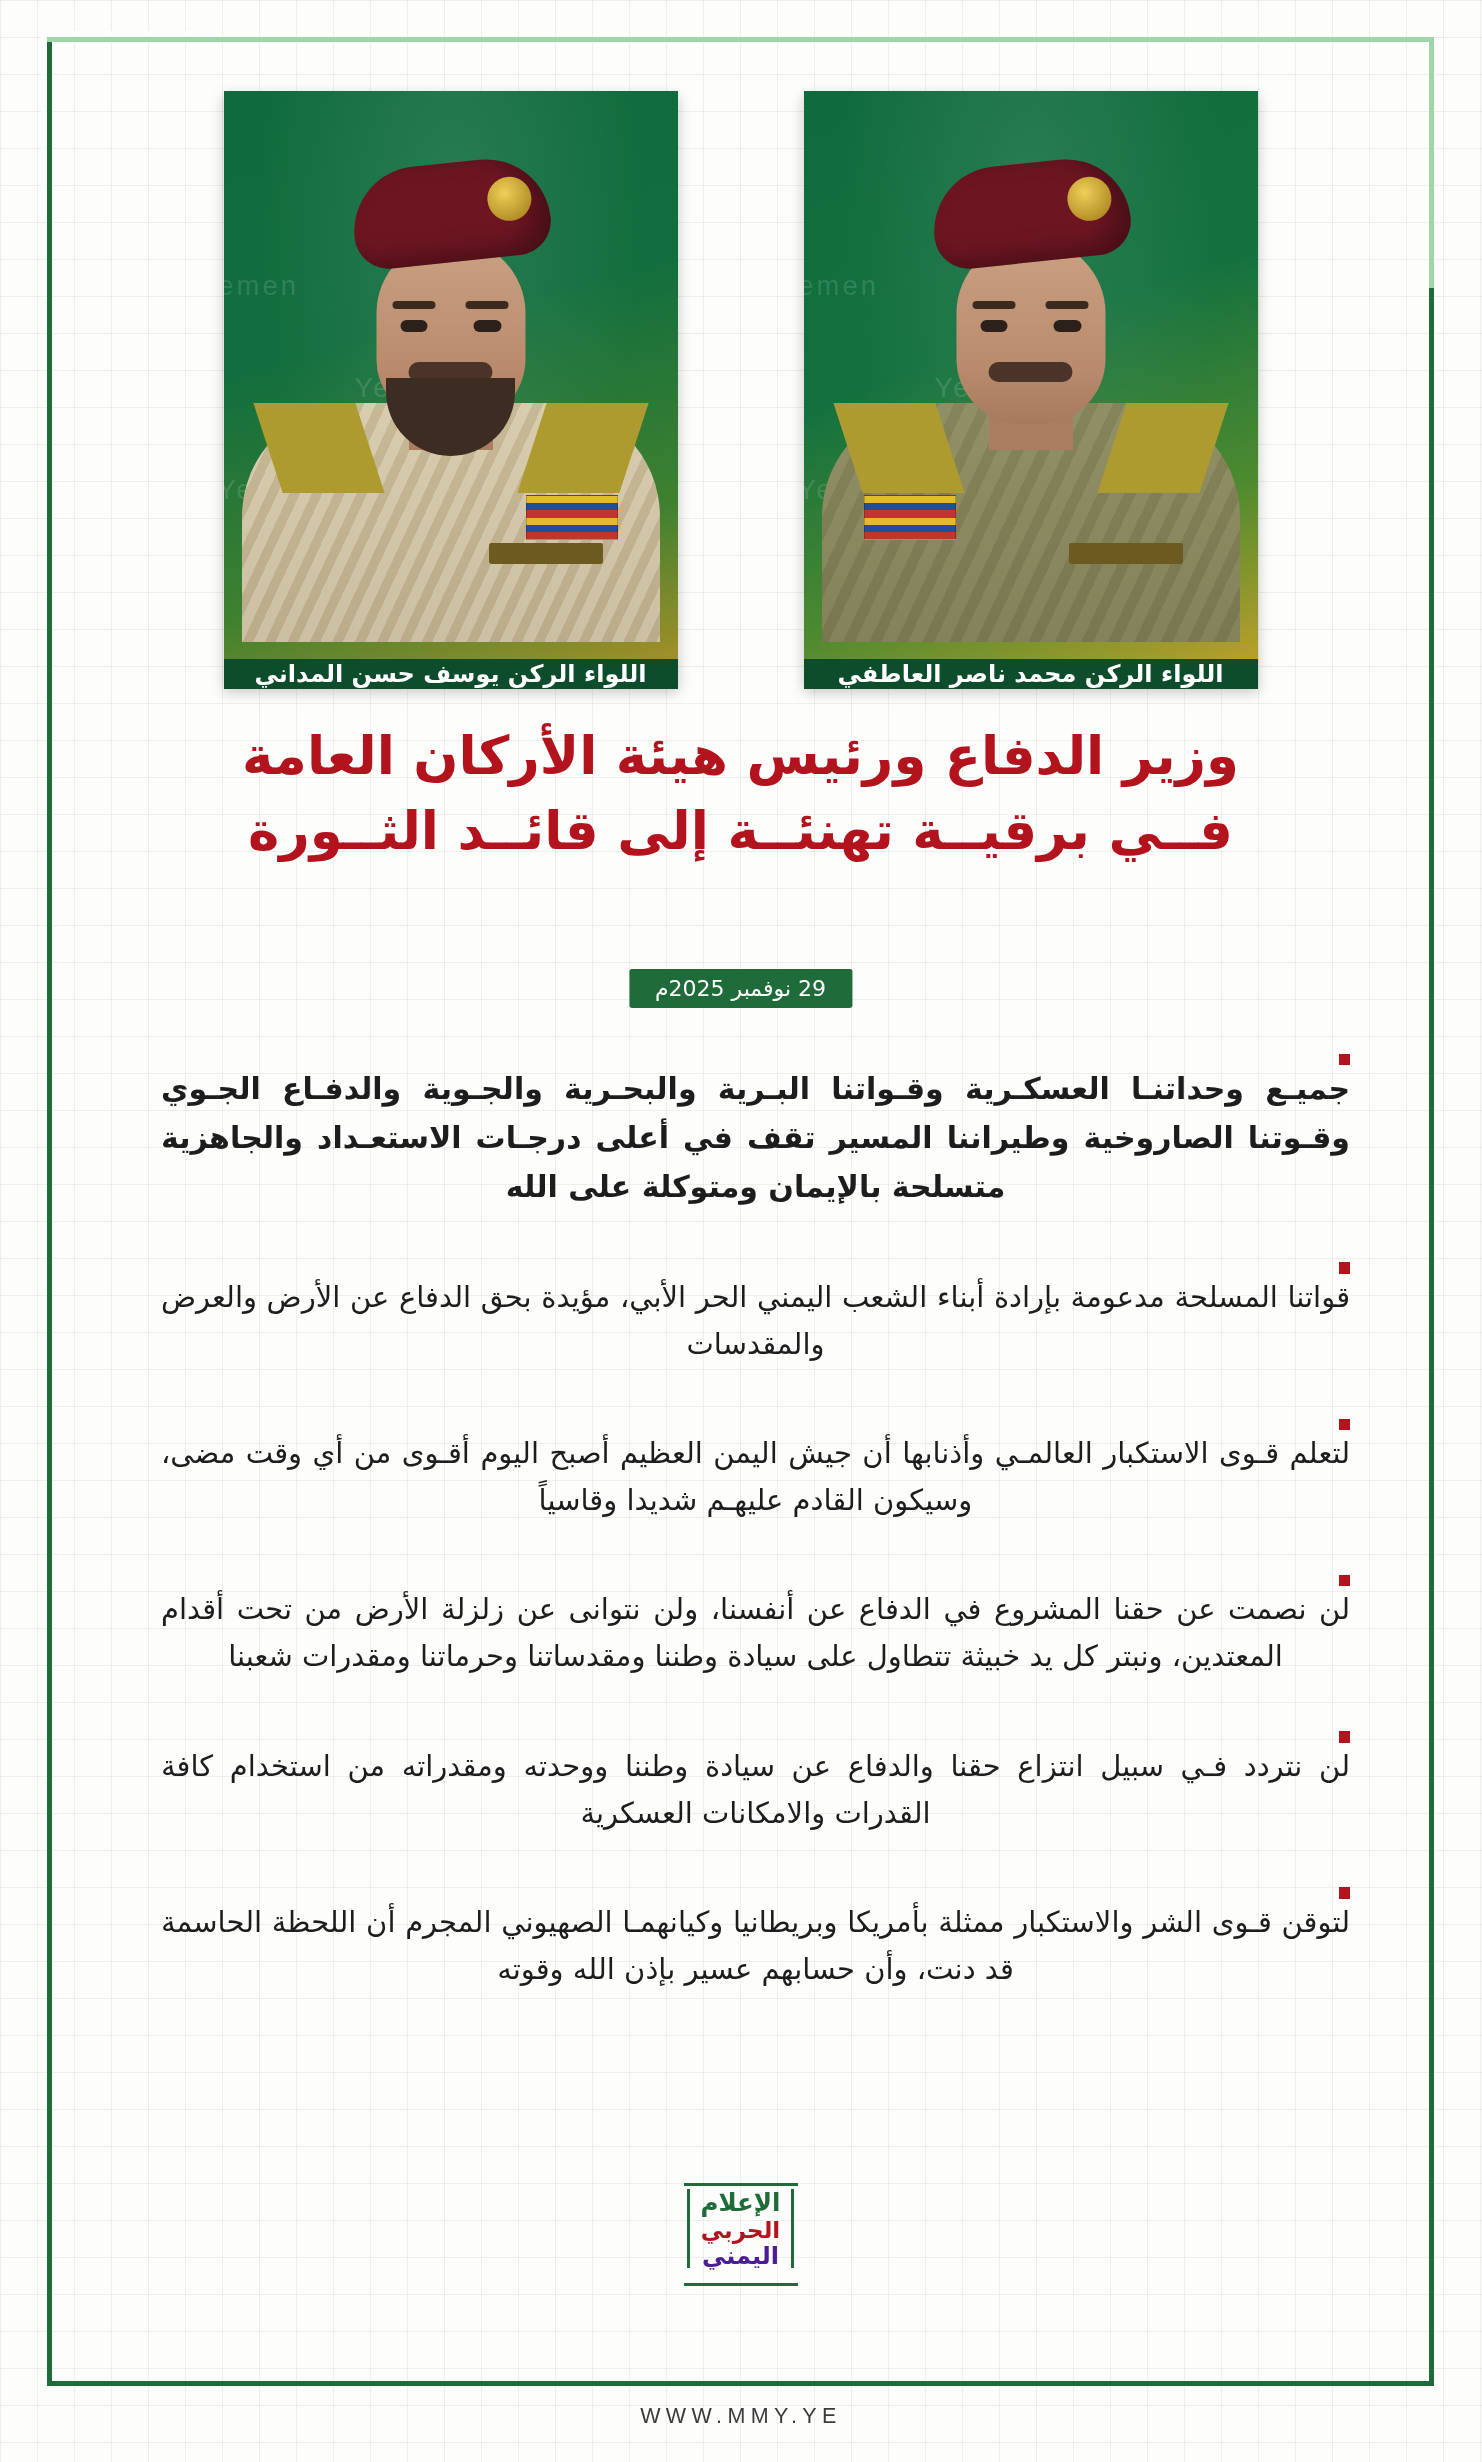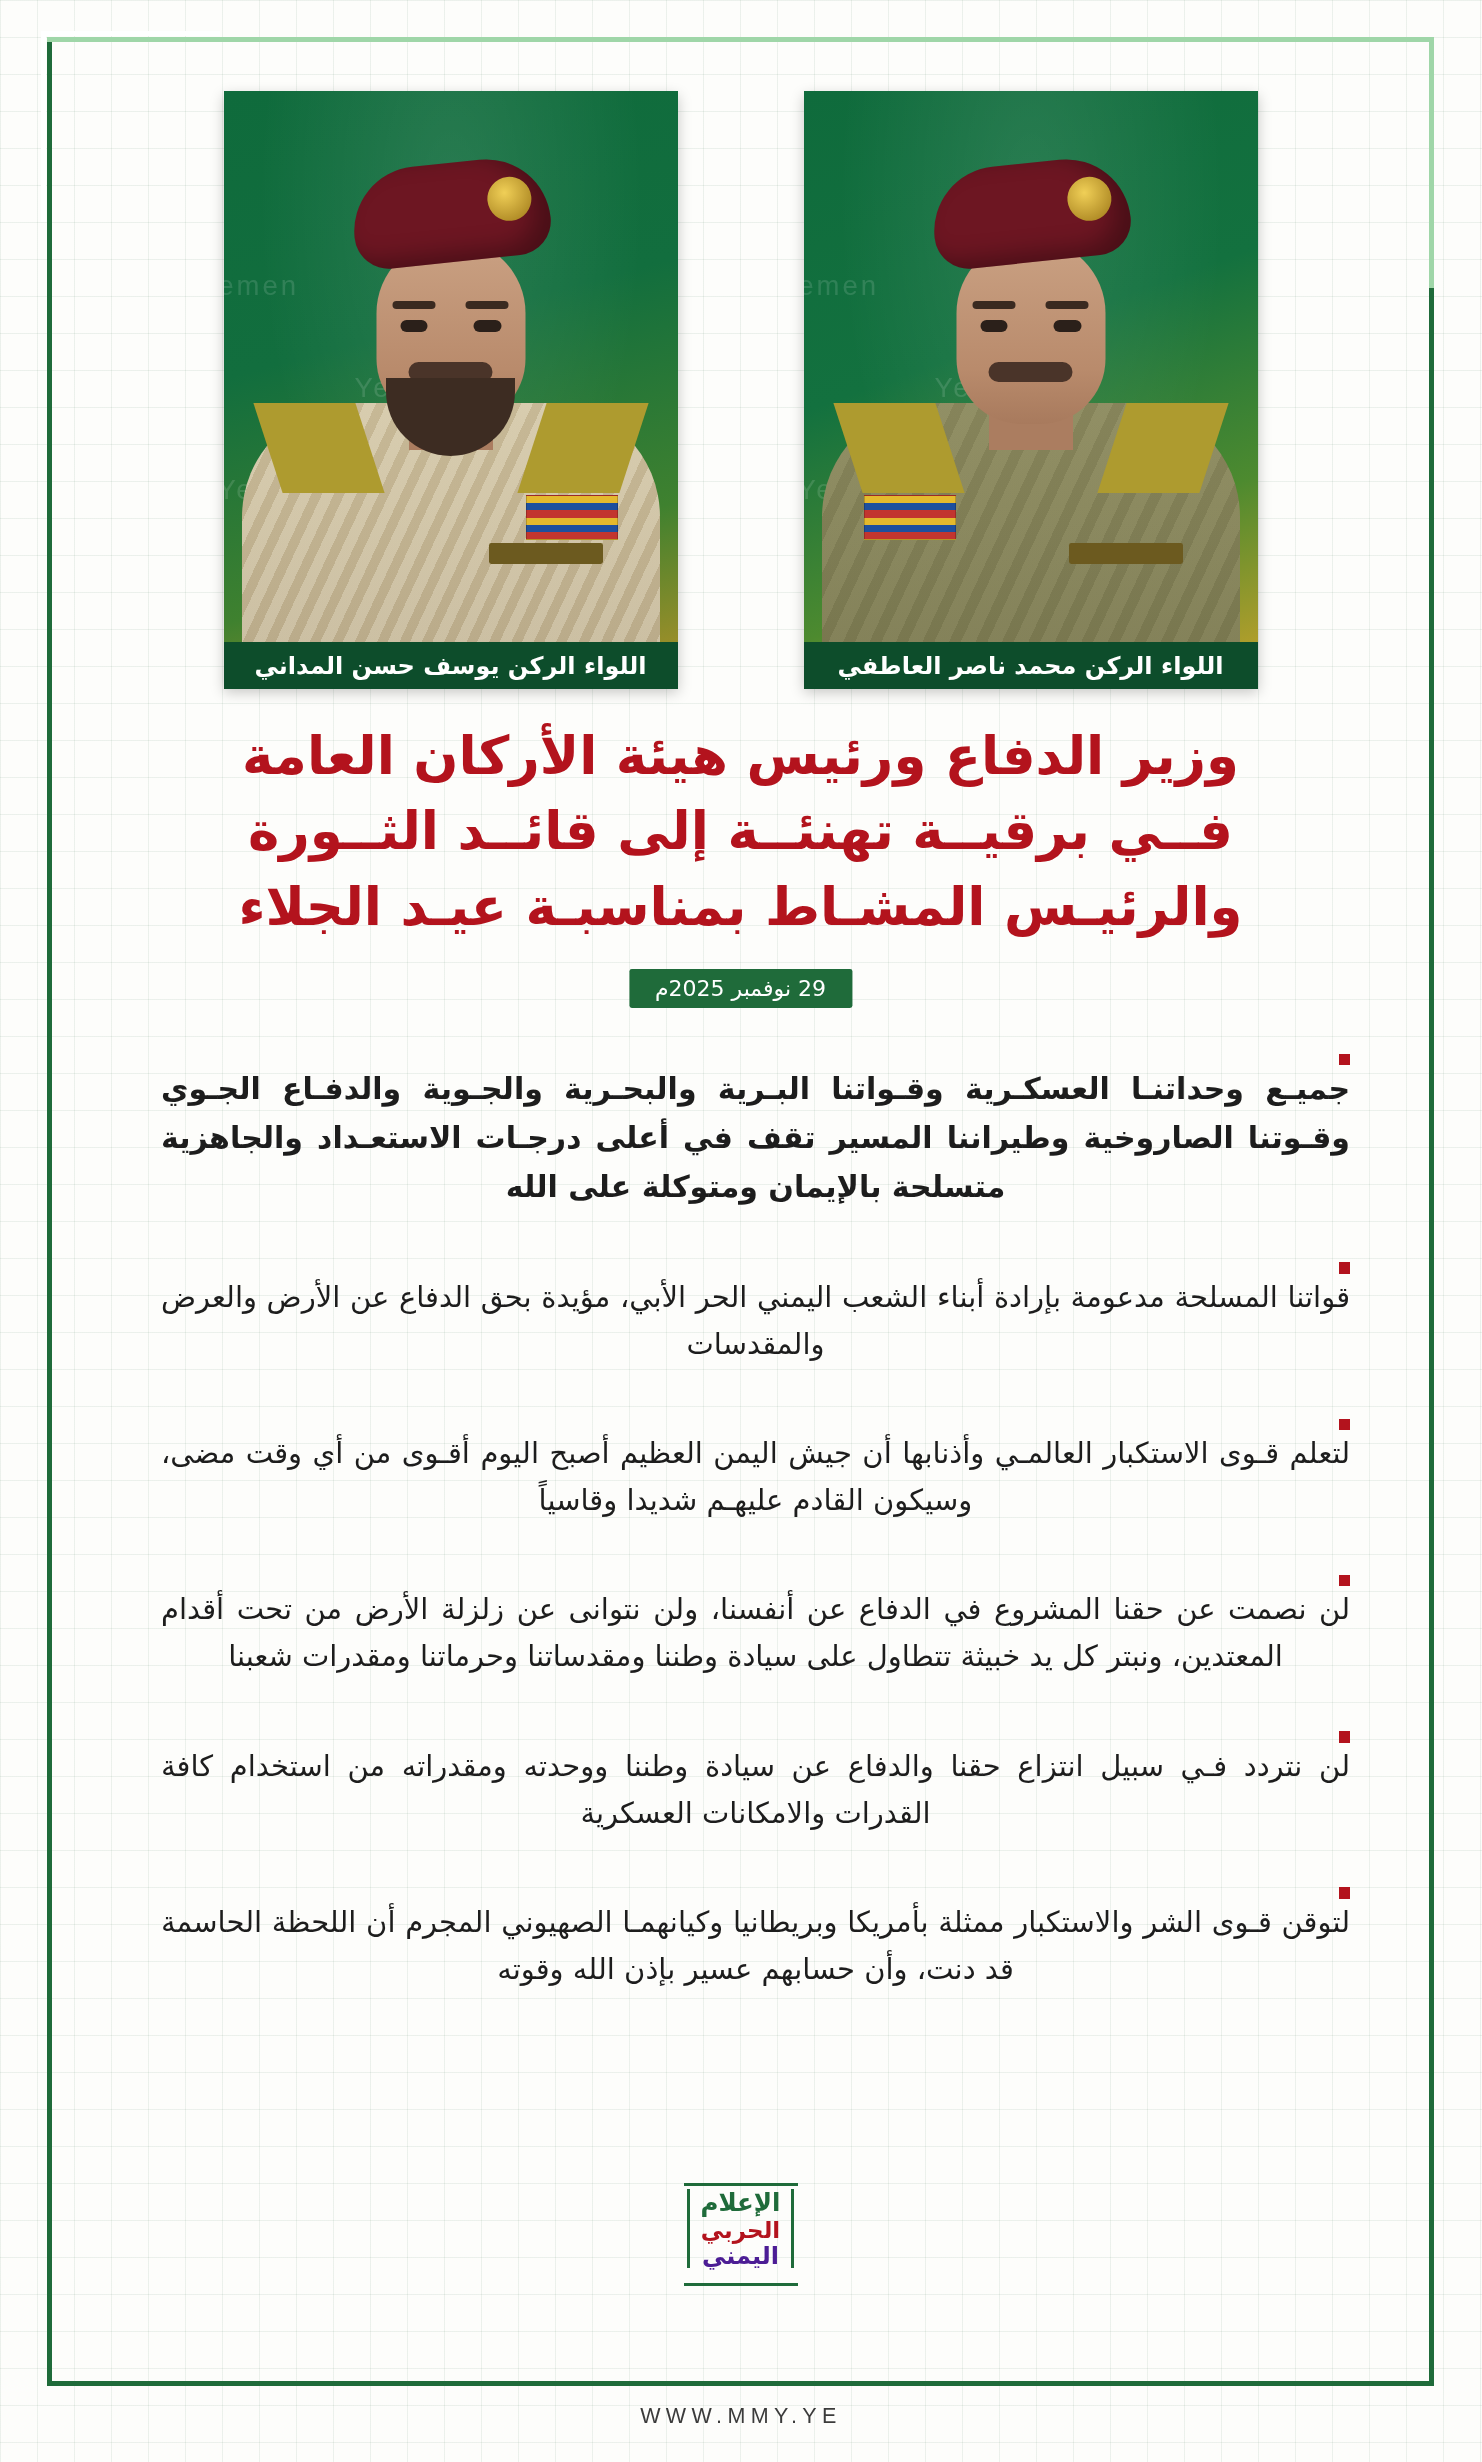--- a/index.html
+++ b/index.html
@@ -192,21 +192,21 @@
   }
   .ribbons.l { left: 42px; }
   .ribbons.r { right: 42px; }
   .nametag {
     position: absolute; bottom: 78px; right: 57px;
     width: 114px; height: 21.5px; background: #6c5a1f; border-radius: 2.4px;
   }
   .photo-caption {
     position: absolute;
     left: 0; right: 0; bottom: 0;
-    height: 47px;
+    height: 30px;
     background: #0d4d2b;
     color: #ffffff;
     display: flex;
     align-items: center;
     justify-content: center;
     font-size: 24px;
     font-weight: bold;
     direction: rtl;
   }
 
@@ -396,21 +396,20 @@
         <div class="beret"></div>
       </div>
       <div class="photo-caption">اللواء الركن محمد ناصر العاطفي</div>
     </div>
 
   </div>
 
   <div class="headline">
     <span class="ln">وزير الدفاع ورئيس هيئة الأركان العامة</span>
     <span class="ln">فــي برقيــة تهنئــة إلى قائــد الثــورة</span>
-    <span class="ln">والرئيـس المشـاط بمناسبـة عيـد الجلاء</span>
   </div>
 
   <div class="date-badge">29 نوفمبر 2025م</div>
 
   <div class="bullets">
     <div class="bullet first">
       <span class="dot"></span>
       <span class="txt">جميـع وحداتنـا العسكـرية وقـواتنا البـرية والبحـرية والجـوية والدفـاع الجـوي وقـوتنا الصاروخية وطيراننا المسير تقف في أعلى درجـات الاستعـداد والجاهزية متسلحة بالإيمان ومتوكلة على الله</span>
     </div>
     <div class="bullet">

